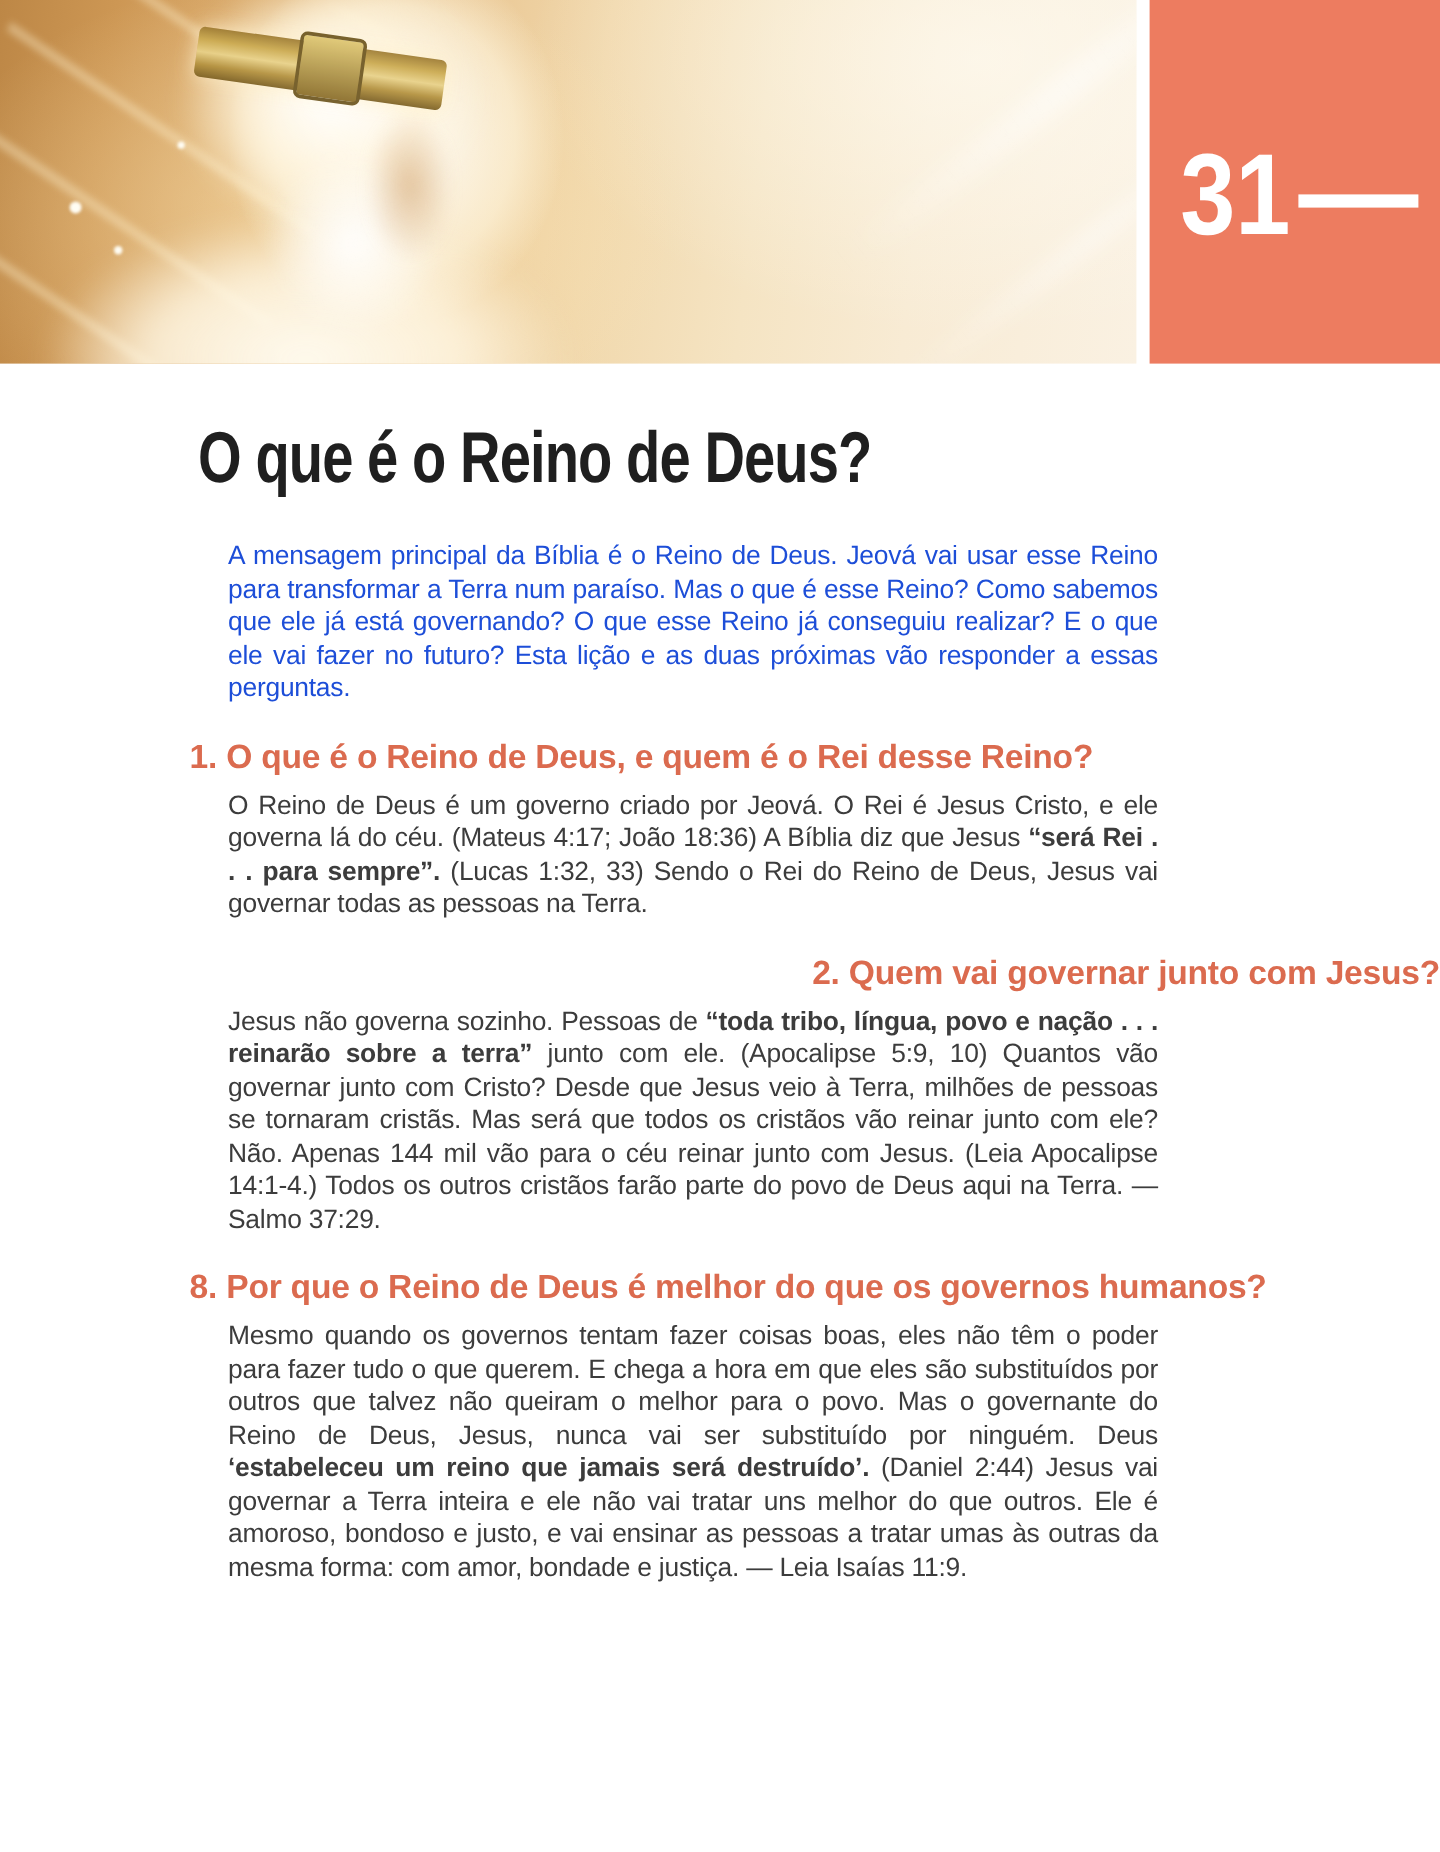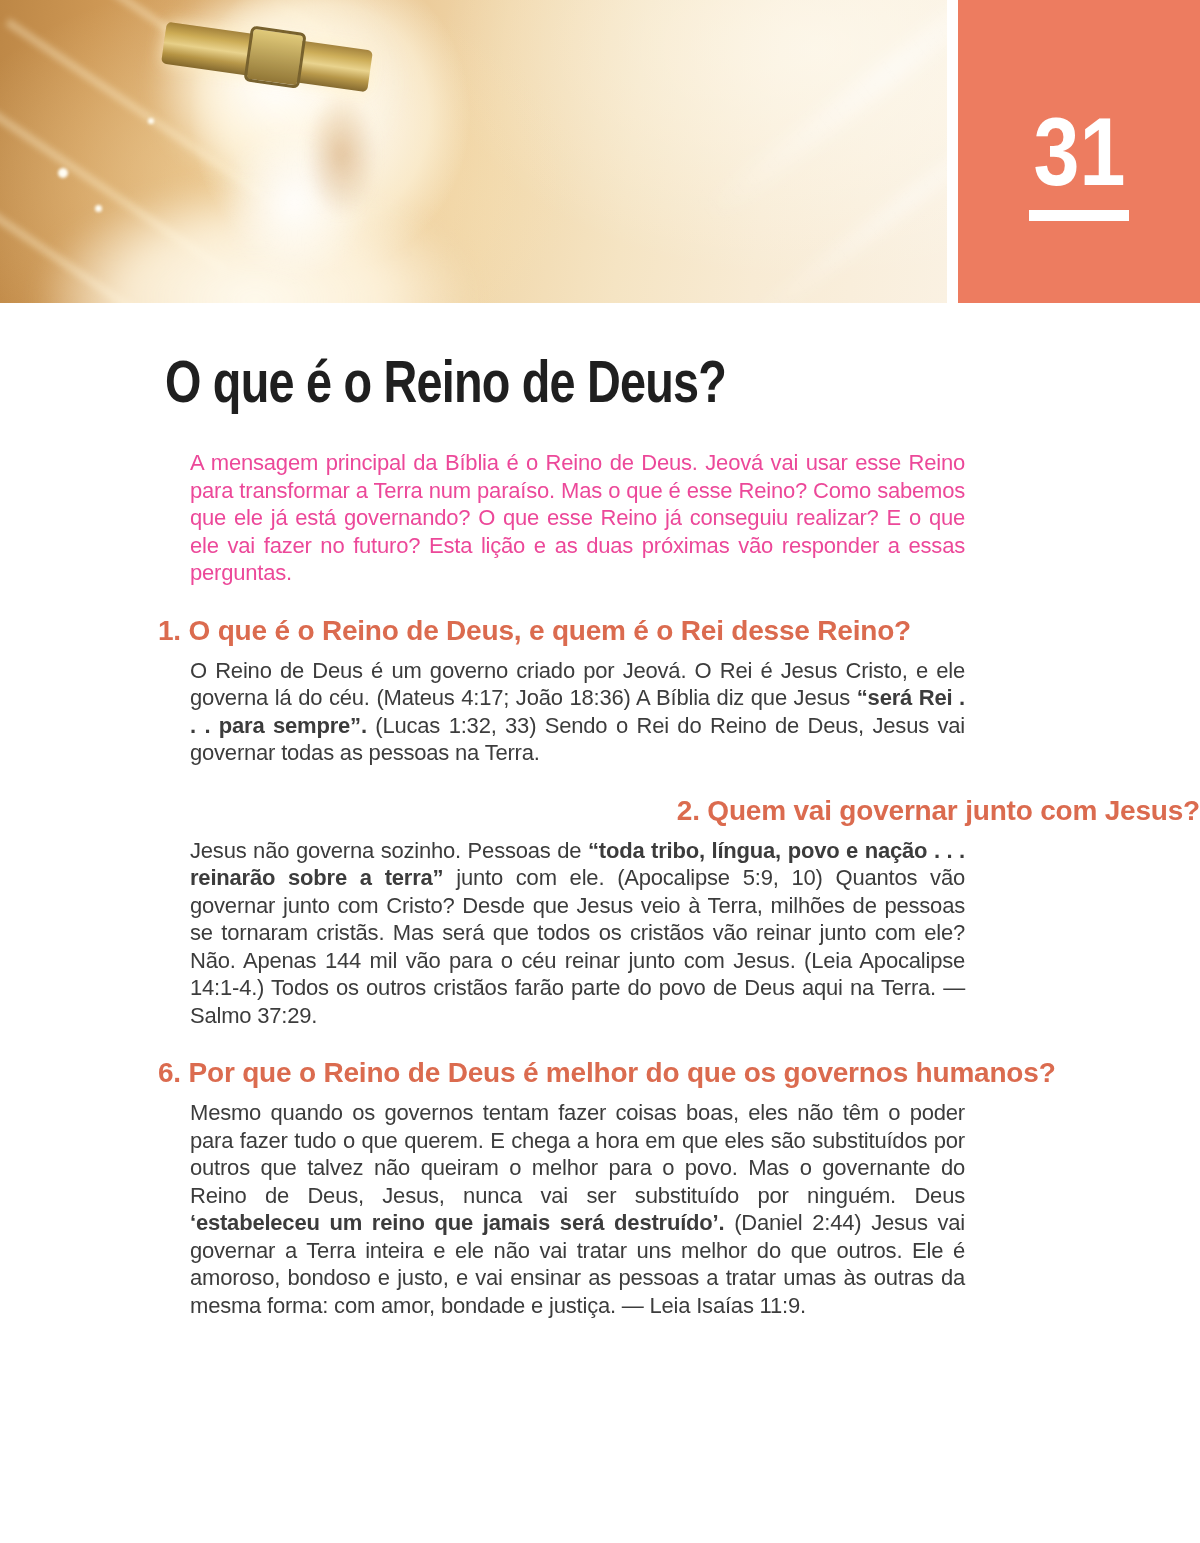--- a/index.html
+++ b/index.html
@@ -61,37 +61,37 @@
     left:700px;top:190px;width:420px;height:18px;transform:rotate(-38deg);
     background:linear-gradient(90deg, rgba(255,255,255,0), rgba(255,255,255,.38), rgba(255,255,255,0));
     filter:blur(7px);
   }
   .sparkle{border-radius:50%;background:#fffdf4;filter:blur(1.5px);}
   .sp1{left:58px;top:168px;width:10px;height:10px;}
   .sp2{left:95px;top:205px;width:7px;height:7px;}
   .sp3{left:148px;top:118px;width:6px;height:6px;}
   .lesson-block{
     position:absolute;left:958px;top:0;width:242px;height:303px;
-    display:flex;flex-direction:column;align-items:center;justify-content:center;
+    display:flex;align-items:center;justify-content:center;
     padding-top:22px;box-sizing:border-box;
   }
   .lesson-number{
     font-size:96px;font-weight:700;color:#ffffff;line-height:1;
     display:inline-block;transform:scaleX(.86);
   }
   .lesson-underline{width:100px;height:11px;background:#ffffff;margin-top:10px;}
   
   .title{
     margin:47px 0 0 165px;font-size:60px;line-height:63px;font-weight:700;
     letter-spacing:-1px;color:#1f1f1f;white-space:nowrap;
     transform:scaleX(.78);transform-origin:0 50%;
   }
   .intro{
     margin:36px 0 0 190px;width:775px;text-align:justify;
-    font-size:22px;line-height:27.5px;letter-spacing:-0.2px;color:#ec4899;
+    font-size:22px;line-height:27.5px;letter-spacing:-0.2px;color:#1d4ed8;
   }
   .section h2{
     margin:30px 0 0 158px;font-size:28px;line-height:28px;font-weight:700;
     letter-spacing:-0.2px;
   }
   .section p{
     margin:12px 0 0 190px;width:775px;text-align:justify;
     font-size:22px;line-height:27.5px;letter-spacing:-0.2px;color:#3c3c3c;
   }
   .section p .b{font-weight:700;}
@@ -127,17 +127,17 @@
   <div id="sections">
       <section class="section">
         <h2 style="color: rgb(219, 107, 79);">1. O que é o Reino de Deus, e quem é o Rei desse Reino?</h2>
         <p style="color: rgb(60, 60, 60);"><span>O Reino de Deus é um governo criado por Jeová. O Rei é Jesus Cristo, e ele governa lá do céu. (Mateus 4:17; João 18:36) A Bíblia diz que Jesus </span><span class="b">“será Rei . . . para sempre”.</span><span> (Lucas 1:32, 33) Sendo o Rei do Reino de Deus, Jesus vai governar todas as pessoas na Terra.</span></p>
       </section>
       <section class="section">
         <h2 style="color: rgb(219, 107, 79); text-align: right;">2. Quem vai governar junto com Jesus?</h2>
         <p style="color: rgb(60, 60, 60);"><span>Jesus não governa sozinho. Pessoas de </span><span class="b">“toda tribo, língua, povo e nação . . . reinarão sobre a terra”</span><span> junto com ele. (Apocalipse 5:9, 10) Quantos vão governar junto com Cristo? Desde que Jesus veio à Terra, milhões de pessoas se tornaram cristãs. Mas será que todos os cristãos vão reinar junto com ele? Não. Apenas 144 mil vão para o céu reinar junto com Jesus. (Leia Apocalipse 14:1-4.) Todos os outros cristãos farão parte do povo de Deus aqui na Terra. — Salmo 37:29.</span></p>
       </section>
       <section class="section">
-        <h2 style="color: rgb(219, 107, 79);">6. Por que o Reino de Deus é melhor do que os governos humanos?</h2>
+        <h2 style="color: rgb(219, 107, 79);">8. Por que o Reino de Deus é melhor do que os governos humanos?</h2>
         <p style="color: rgb(60, 60, 60);"><span>Mesmo quando os governos tentam fazer coisas boas, eles não têm o poder para fazer tudo o que querem. E chega a hora em que eles são substituídos por outros que talvez não queiram o melhor para o povo. Mas o governante do Reino de Deus, Jesus, nunca vai ser substituído por ninguém. Deus </span><span class="b">‘estabeleceu um reino que jamais será destruído’.</span><span> (Daniel 2:44) Jesus vai governar a Terra inteira e ele não vai tratar uns melhor do que outros. Ele é amoroso, bondoso e justo, e vai ensinar as pessoas a tratar umas às outras da mesma forma: com amor, bondade e justiça. — Leia Isaías 11:9.</span></p>
       </section>
     </div>
 </main>
 
 </body></html>

